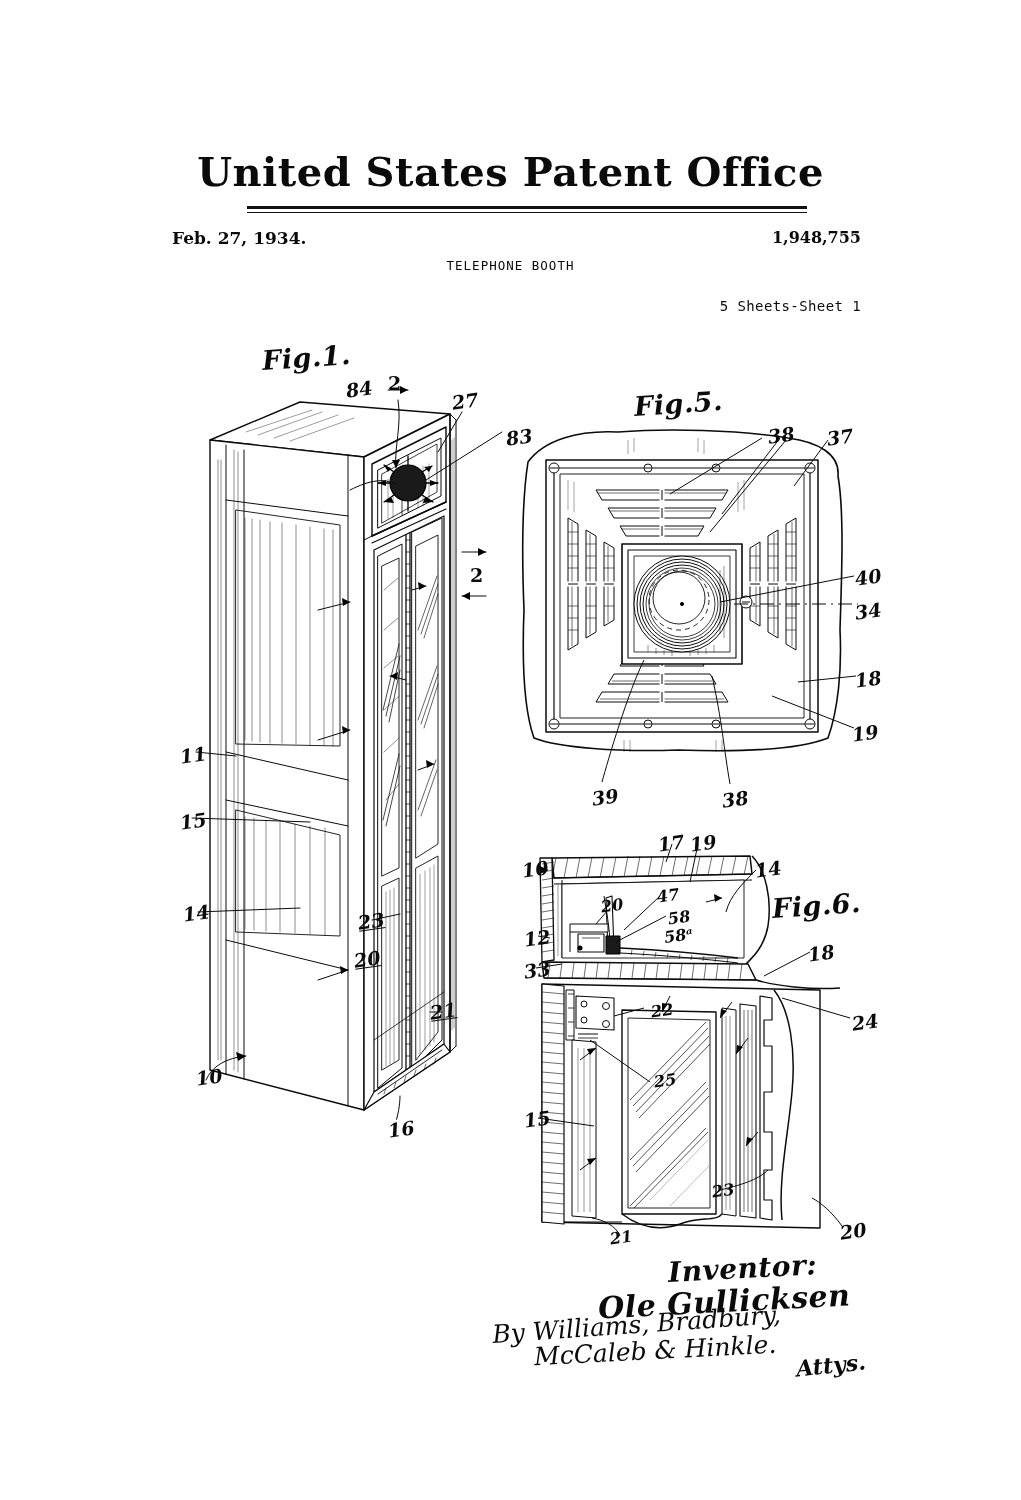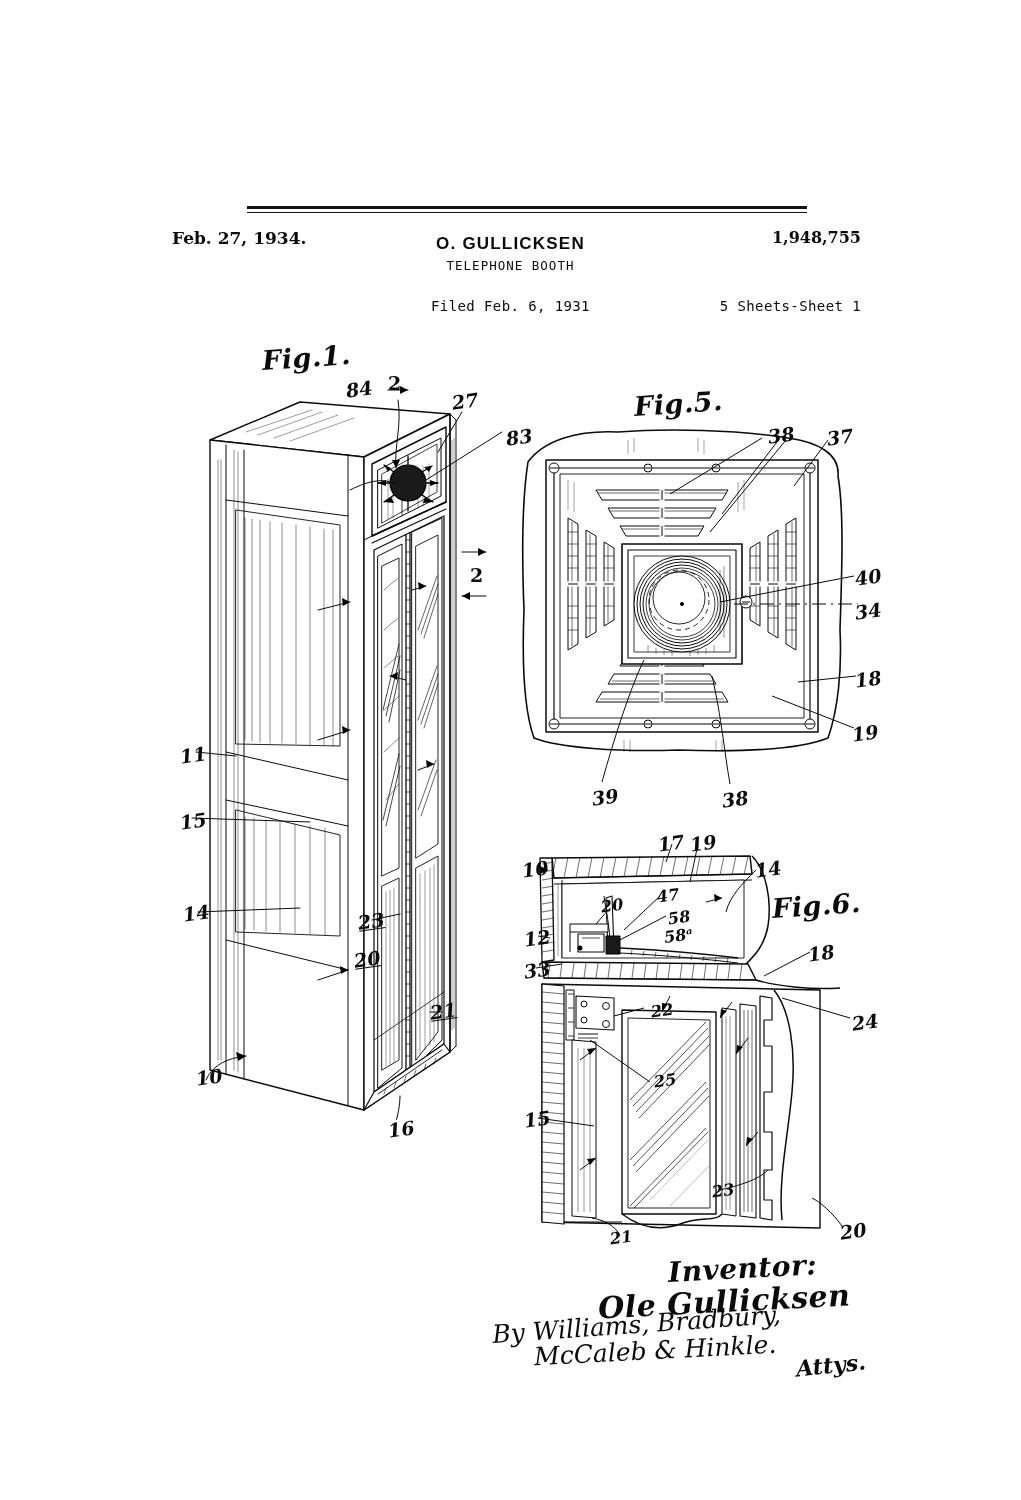--- a/index.html
+++ b/index.html
@@ -51,28 +51,27 @@
   .sig-attys{font-size:22px;font-weight:700;transform:rotate(-6deg);}
 
   svg{display:block;}
   .dwg{position:absolute;}
 </style>
 </head>
 <body>
 
 <div class="page">
 
+  <div class="hdr-title">United States Patent Office</div>
   <div class="hdr-rule"></div>
   <div class="hdr-rule b"></div>
 
   <div class="hdr-date">Feb. 27, 1934.</div>
-  <div class="hdr-inventor">O. GULLICKSEN</div>
   <div class="hdr-patno">1,948,755</div>
   <div class="hdr-subject">TELEPHONE BOOTH</div>
-  <div class="hdr-filed">Filed Feb. 6, 1931</div>
   <div class="hdr-sheets">5 Sheets-Sheet 1</div>
 
   <div class="dwg" style="left:150px;top:380px;">
     <svg width="400" height="740" viewBox="0 0 400 740" fill="none" stroke="#0b0b0b" stroke-width="1.4" stroke-linejoin="round">
       <g stroke-linecap="round">
 
         <path d="M60 60 L150 22 L300 34 L214 77 Z" fill="#fff"></path>
 
         <path d="M60 60 L60 690 L214 730 L214 77 Z" fill="#fff"></path>
 

